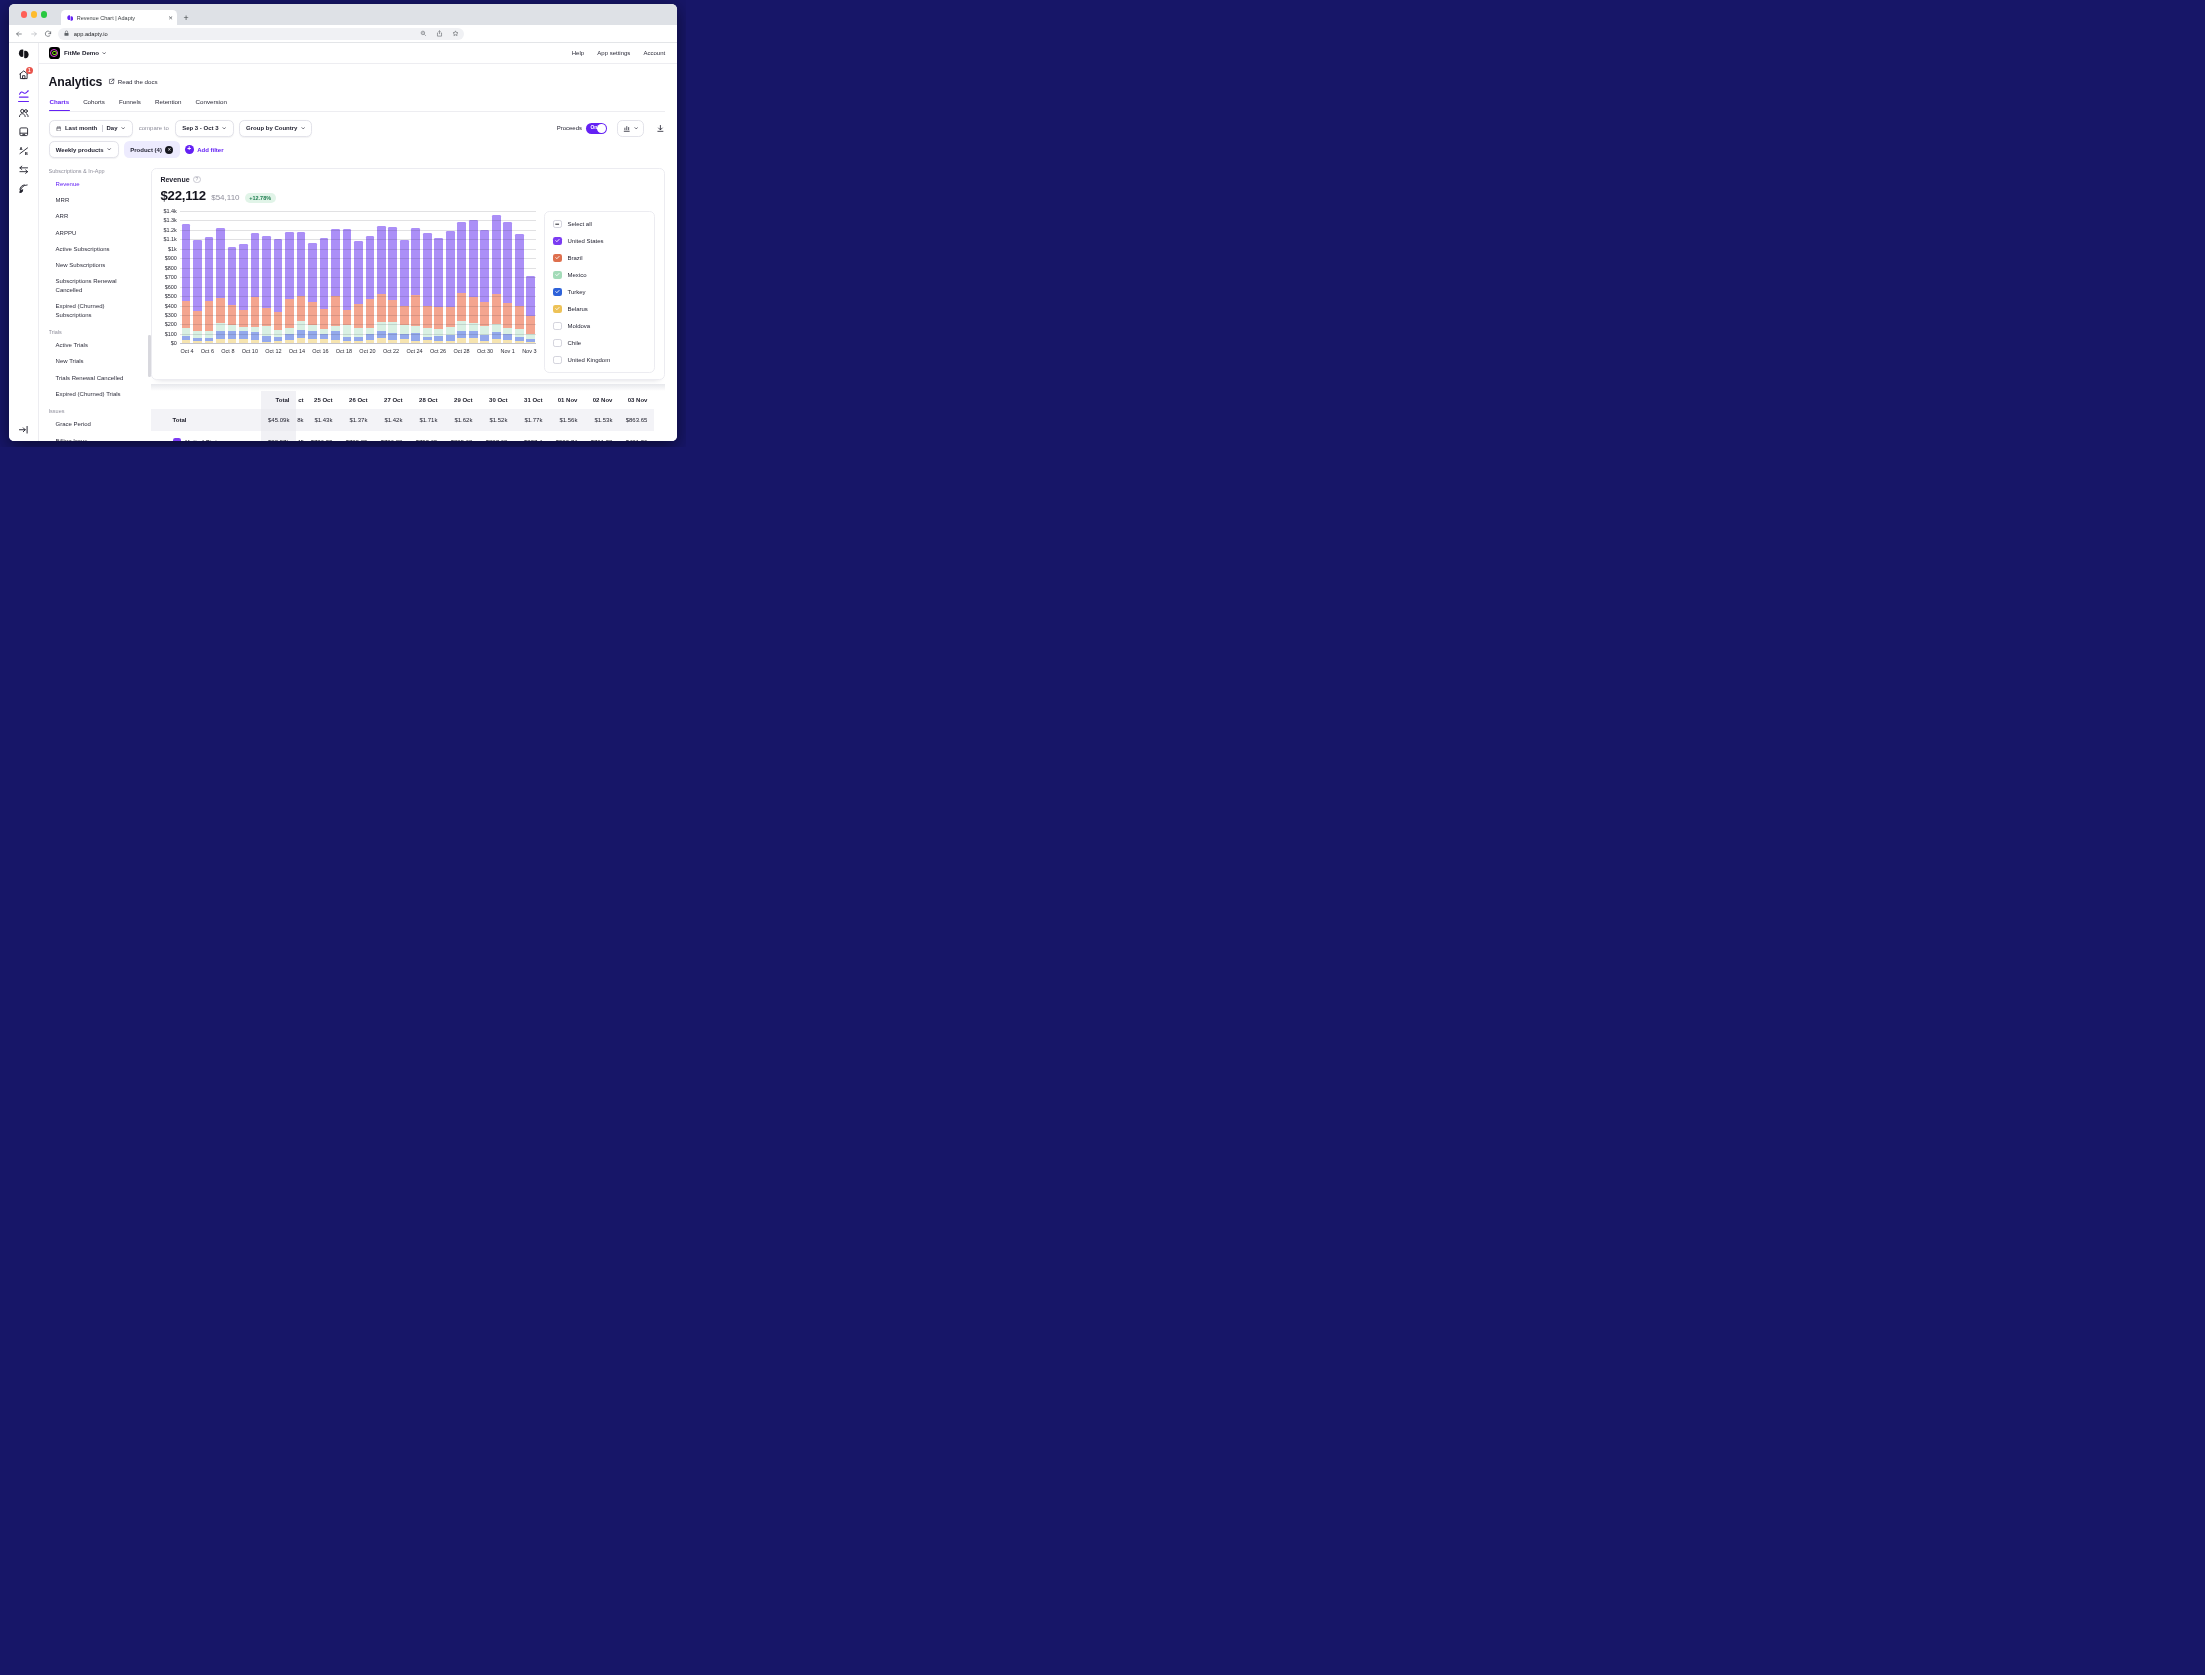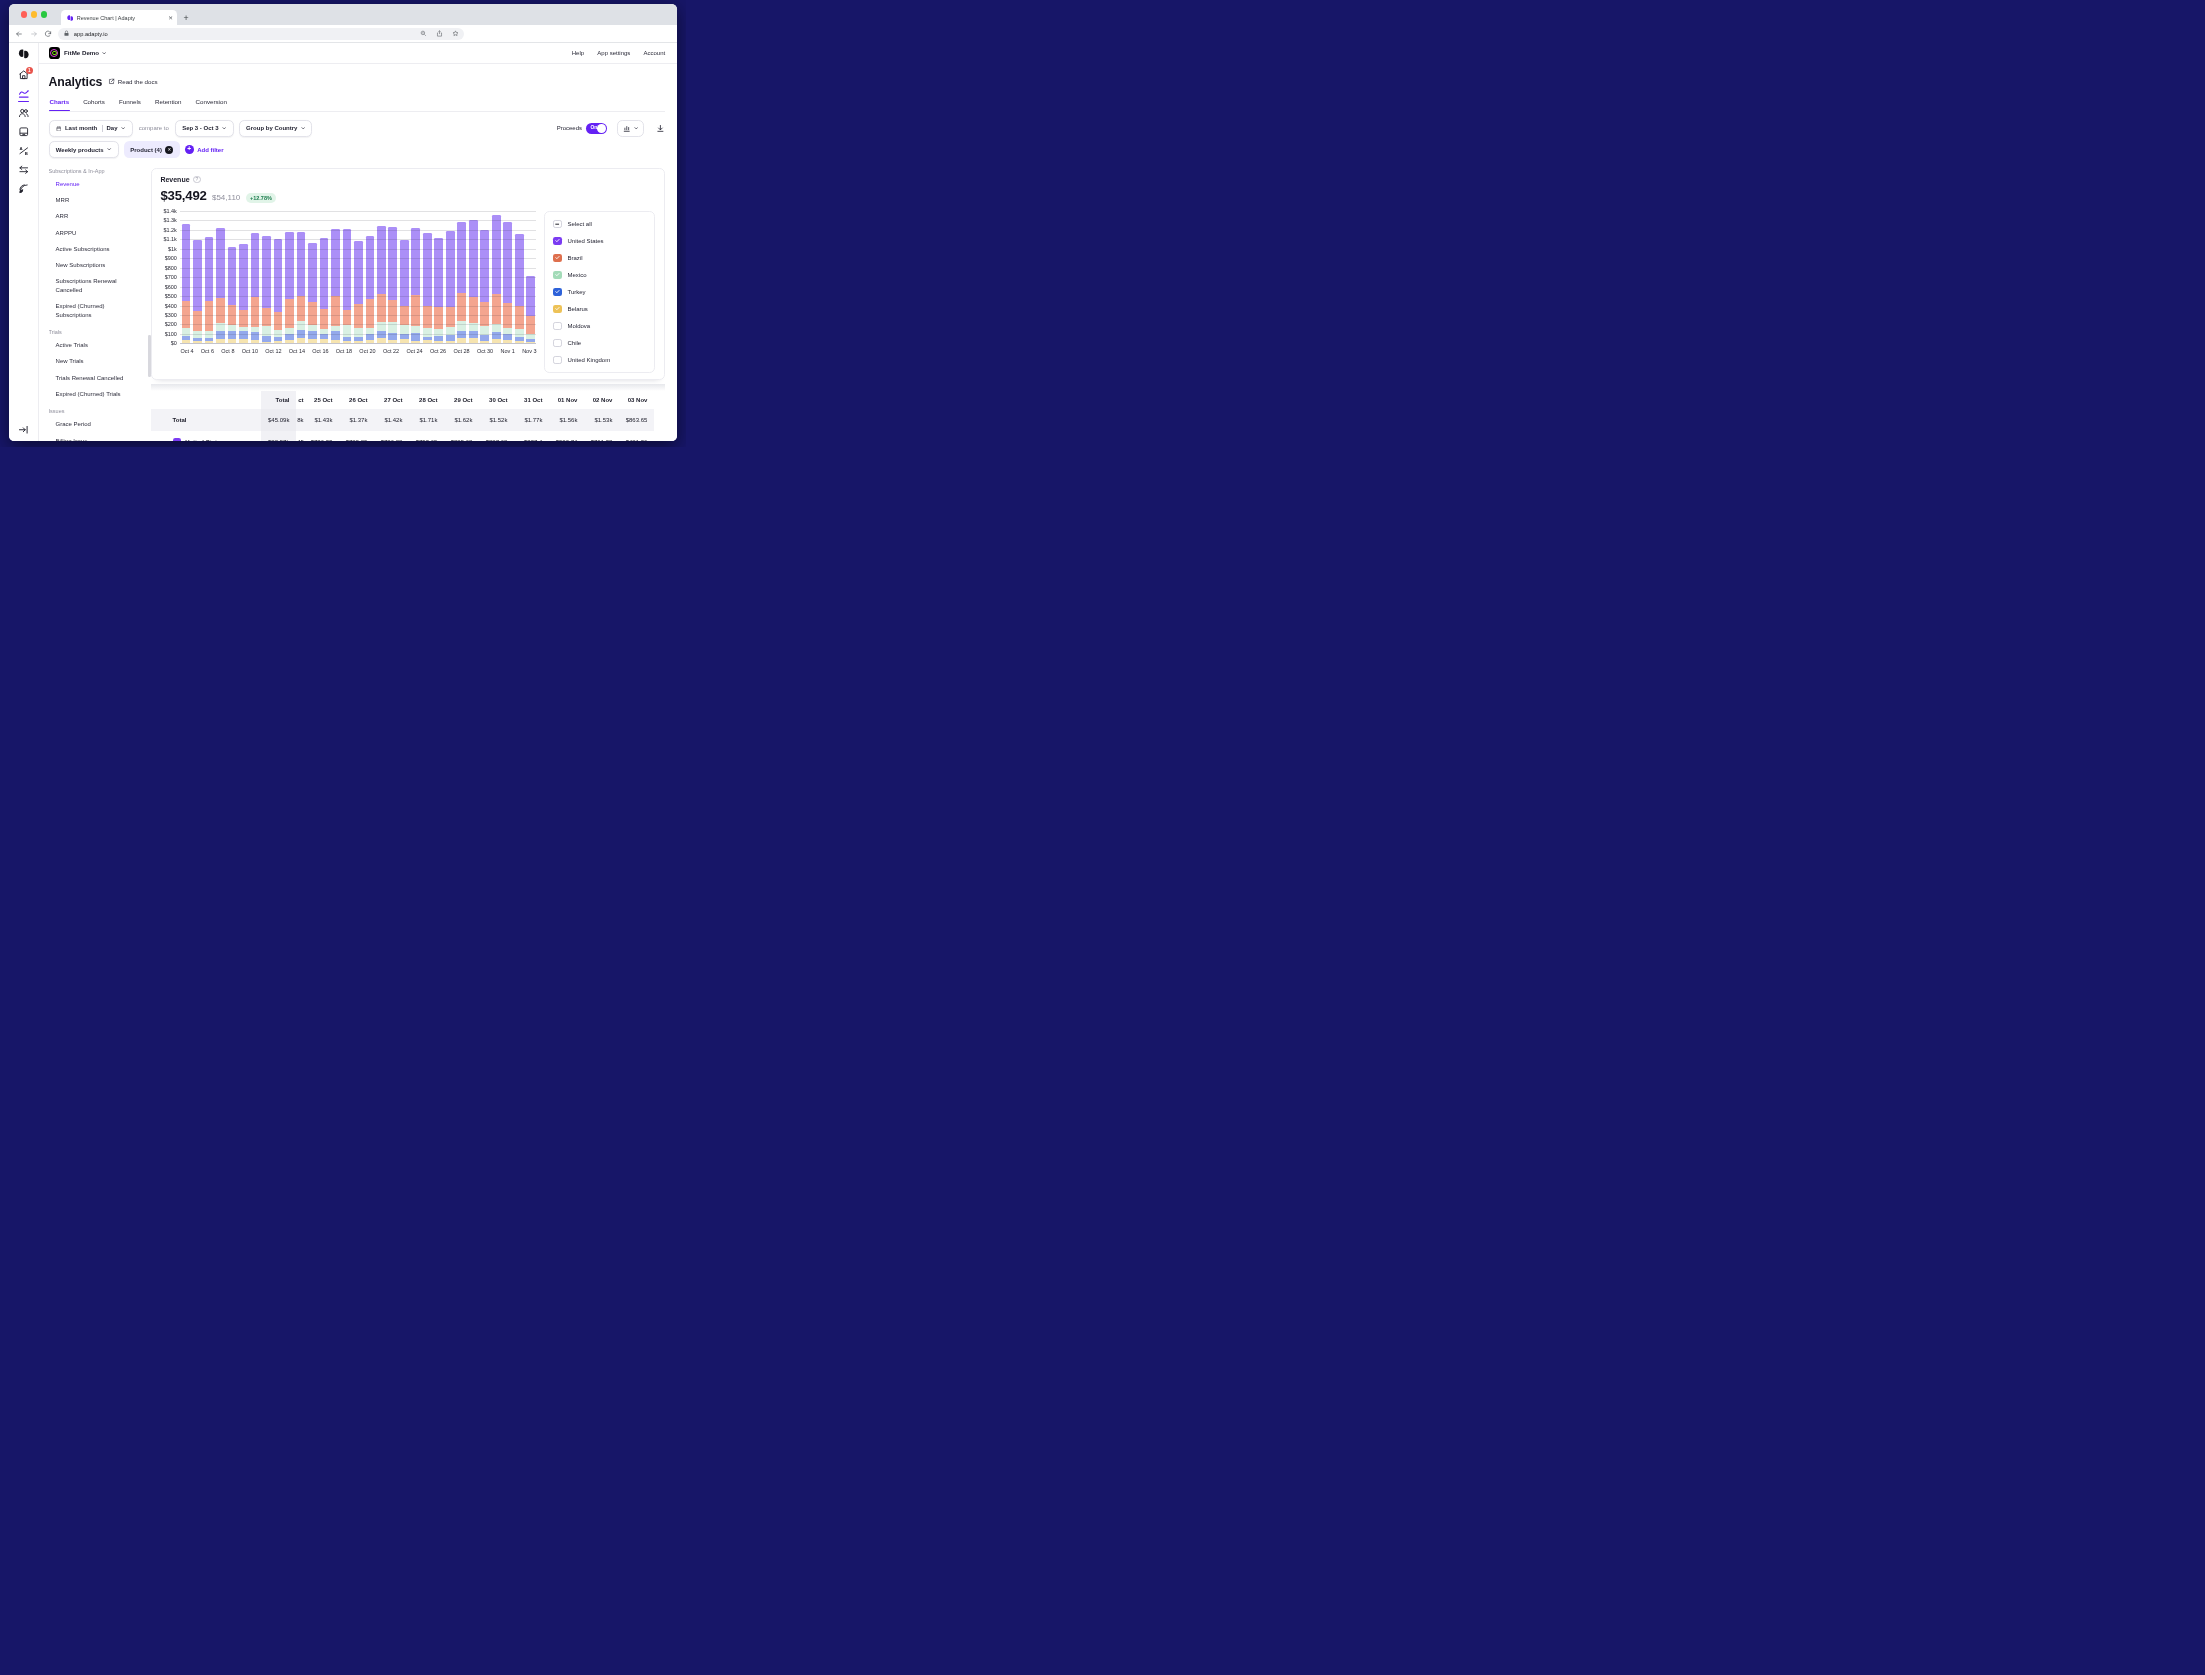--- a/index.html
+++ b/index.html
@@ -414,21 +414,21 @@
                 </div>
               </div>
 
             <div class="panel">
               <div class="card">
                 <div class="ctitle-row">
                   <span class="ctitle">Revenue</span>
                   <span class="qmark">?</span>
                 </div>
                 <div class="kpis">
-                  <span class="kpi-cur">$35,492</span>
+                  <span class="kpi-cur">$22,112</span>
                   <span class="kpi-prev">$54,110</span>
                   <span class="kpi-delta">+12.78%</span>
                 </div>
                 <div class="chart-flex">
                   <div class="plot-wrap">
                     <div class="yaxis" id="yaxis">
                         <div class="ylab" style="top: 0px;">$1.4k</div>
                         <div class="ylab" style="top: 9.5px;">$1.3k</div>
                         <div class="ylab" style="top: 19px;">$1.2k</div>
                         <div class="ylab" style="top: 28px;">$1.1k</div>

